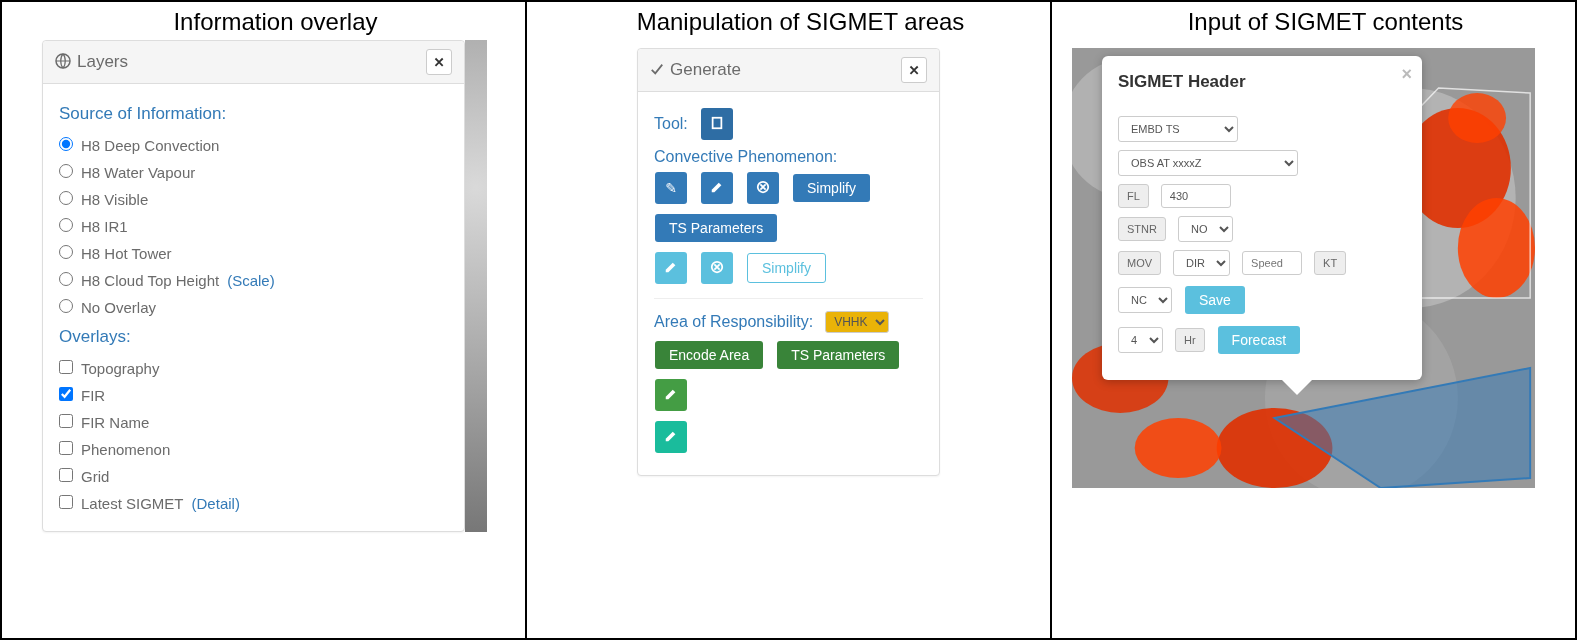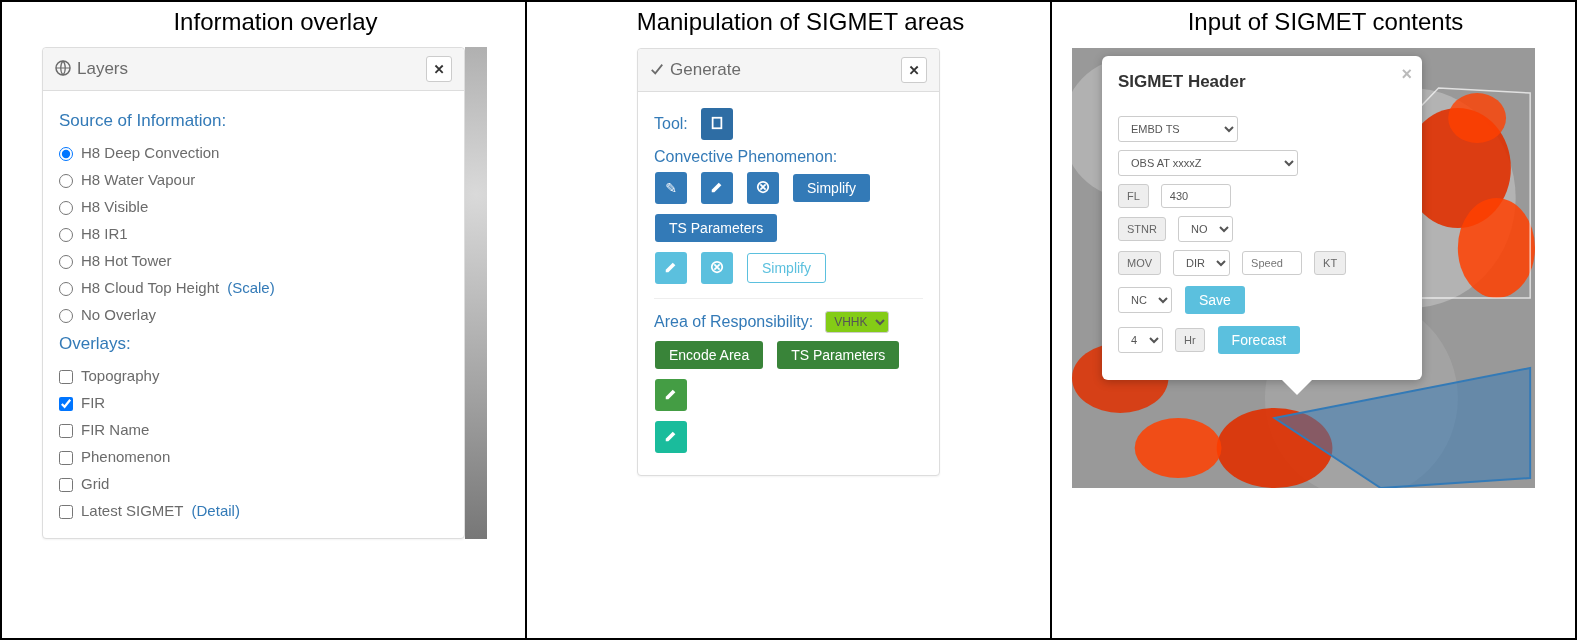--- a/index.html
+++ b/index.html
@@ -58,25 +58,25 @@
   border-radius: 3px;
   width: 26px; height: 26px;
   font-weight: bold;
   cursor: pointer;
   color: #333;
 }
 .panel-body { padding: 14px 16px; }
 
 .col1-wrap {
   position: relative;
-  margin: 7px 60px 0 40px;
+  margin: 0 60px 0 40px;
 }
 .section-head { color: #337ab7; font-size: 17px; margin: 6px 0 8px; font-weight: 400; }
 .radio-row, .check-row {
-  display: flex; align-items: flex-end; gap: 8px;
+  display: flex; align-items: flex-start; gap: 8px;
   padding: 5px 0; color: #6b6b6b; font-size: 15px;
 }
 .radio-row input, .check-row input { width: 14px; height: 14px; }
 .link { color: #337ab7; cursor: pointer; }
 .bg-strip {
   position: absolute;
   right: -22px; top: 0; bottom: 0;
   width: 22px;
   background: radial-gradient(circle at 50% 30%, #d0d0d0 0%, #888 60%, #555 100%);
   opacity: .8;
@@ -94,21 +94,21 @@
 .btn-primary { background: #337ab7; }
 .btn-primary-dark { background: #2e6da4; }
 .btn-info { background: #5bc0de; }
 .btn-info-outline { background: #fff; border: 1px solid #5bc0de; color: #5bc0de; }
 .btn-success { background: #449d44; }
 .btn-success-dark { background: #398439; }
 .btn-teal { background: #1abc9c; }
 .hr { border: none; border-top: 1px solid #eee; margin: 12px 0; }
 .mini-select {
   border: 1px solid #ccc; border-radius: 3px; padding: 2px 4px;
-  font-size: 12px; background: #84cc16; color: #555;
+  font-size: 12px; background: #eab308; color: #555;
 }
 .row { display:flex; align-items:center; flex-wrap:wrap; gap:12px; margin-bottom:6px; }
 
 .col3-wrap {
   position: relative;
   margin: 8px 40px 0 20px;
   height: 440px;
 }
 .map-bg {
   position: absolute; inset: 0;

